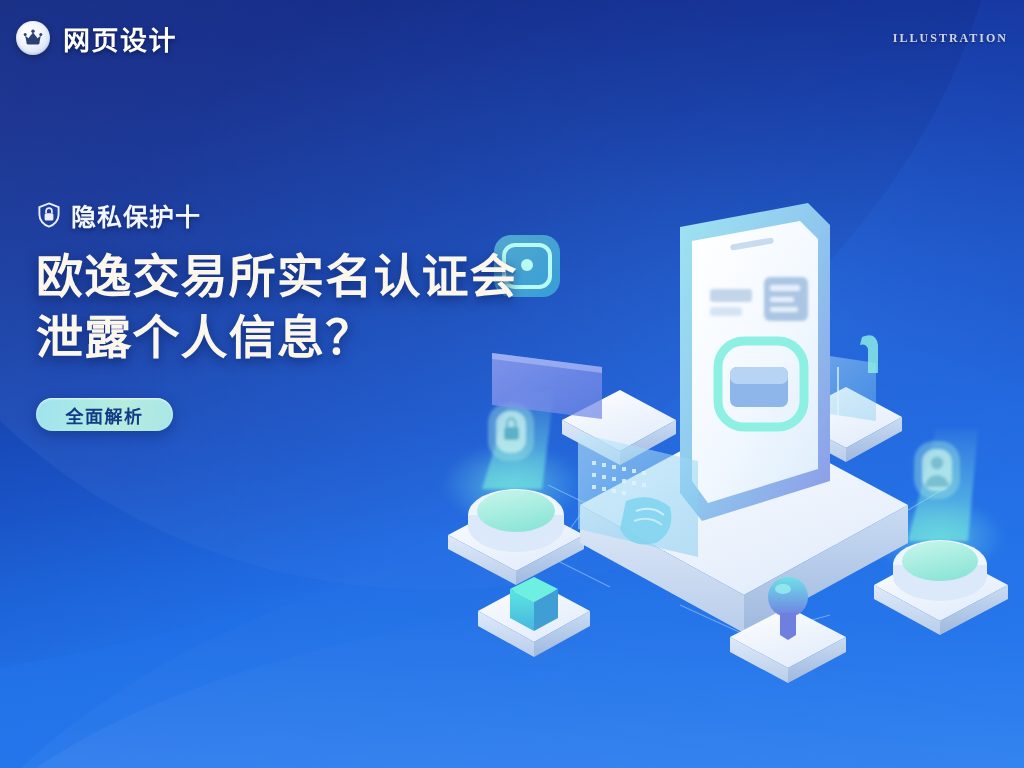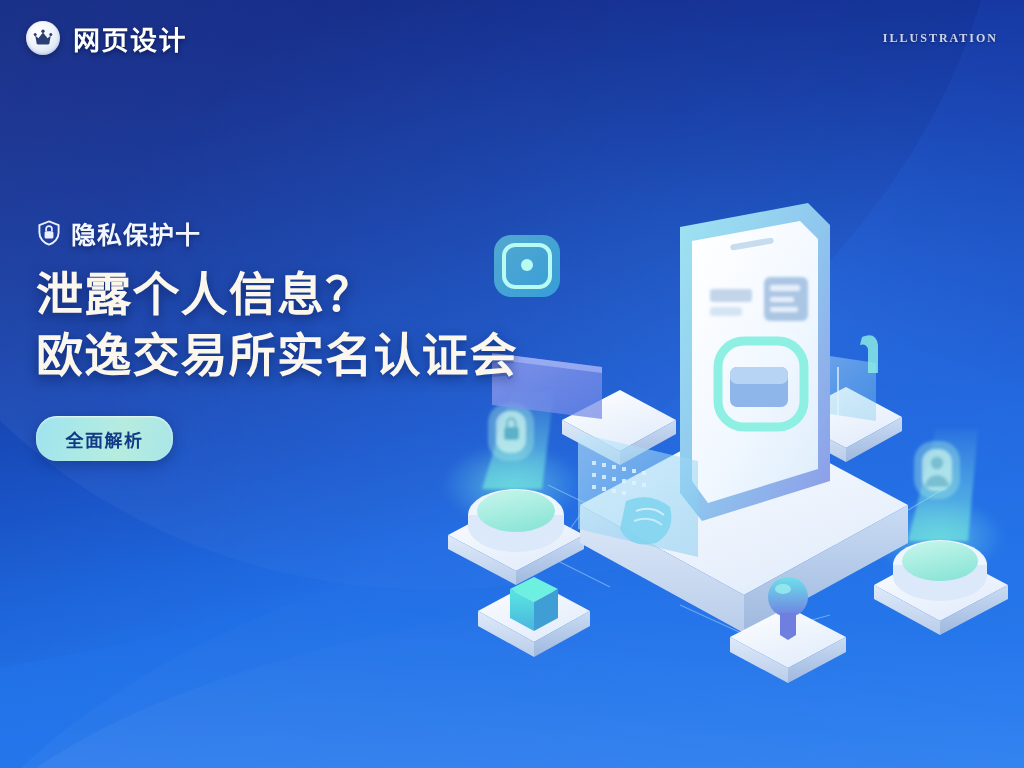--- a/index.html
+++ b/index.html
@@ -64,21 +64,21 @@
     background:linear-gradient(205deg, rgba(22,52,160,.42), rgba(22,52,160,0) 72%);
     border-bottom-left-radius:100% 92%;
     transform:rotate(6deg);
   }
 
   
   .header{
     position:absolute; left:0; top:0;
     width:100%; height:76px;
     display:flex; align-items:center;
-    padding:0 26px;
+    padding:0 16px;
     z-index:40;
   }
   .brand{ display:flex; align-items:center; gap:13px; }
 
   .brand-mark{
     width:34px; height:34px; border-radius:50%;
     background:radial-gradient(circle at 36% 28%, #ffffff 0%, #eef3fb 48%, #c9d7ef 100%);
     display:flex; align-items:center; justify-content:center;
     box-shadow:0 2px 7px rgba(0,0,0,.30), inset 0 -1px 3px rgba(120,145,190,.45);
     flex:0 0 auto;
@@ -103,21 +103,21 @@
     text-shadow:0 1px 3px rgba(0,0,0,.45);
     filter:blur(.45px);
     white-space:nowrap;
     opacity:.88;
     font-family:Liberation Serif, serif;
   }
 
   
   .copy{
     position:absolute;
-    left:36px; top:216px;
+    left:36px; top:198px;
     width:520px;
     z-index:30;
   }
 
   .eyebrow{
     display:flex; align-items:center; gap:9px;
     height:34px;
     margin-bottom:14px;
   }
   .eyebrow-icon{
@@ -146,21 +146,21 @@
       0 3px 0 rgba(26,58,150,.30),
       0 4px 12px rgba(4,16,66,.52);
     white-space:nowrap;
   }
   .headline span{ display:block; }
 
   .cta{
     margin-top:30px;
     display:inline-flex;
     align-items:center; justify-content:center;
-    min-width:137px; height:45px;
+    min-width:137px; height:33px;
     padding:0 27px;
     border:none;
     border-radius:21px;
     cursor:pointer;
     background:linear-gradient(104deg, #9fe3ef 0%, #abe9e6 34%, #b6ecdf 62%, #a9e6e8 100%);
     box-shadow:0 4px 13px rgba(6,24,80,.34), inset 0 1px 2px rgba(255,255,255,.75);
     font-family:inherit;
   }
   .cta-label{
     font-size:18px;
@@ -214,22 +214,22 @@
         <svg width="24" height="26" viewBox="0 0 24 26" aria-hidden="true">
           <path d="M12 1.4 L21.6 5.2 V12.4 C21.6 18.4 17.4 23.0 12 24.6 C6.6 23.0 2.4 18.4 2.4 12.4 V5.2 Z" fill="none" stroke="#eaf0ff" stroke-width="1.9"></path>
           <rect x="7.6" y="11.2" width="8.8" height="7.2" rx="1.5" fill="#eaf0ff"></rect>
           <path d="M9.1 11.2 V9.0 a2.9 2.9 0 0 1 5.8 0 V11.2" fill="none" stroke="#eaf0ff" stroke-width="1.7"></path>
         </svg>
       </span>
       <span class="eyebrow-text">隐私保护十</span>
     </div>
 
     <h1 class="headline">
+      <span>欧逸交易所实名认证会</span>
       <span>泄露个人信息？</span>
-      <span>欧逸交易所实名认证会</span>
     </h1>
 
     <button class="cta">
       <span class="cta-label">全面解析</span>
     </button>
   </div>
 
   <div class="illus">
     <svg viewBox="0 0 594 500" aria-hidden="true">
       <defs>

